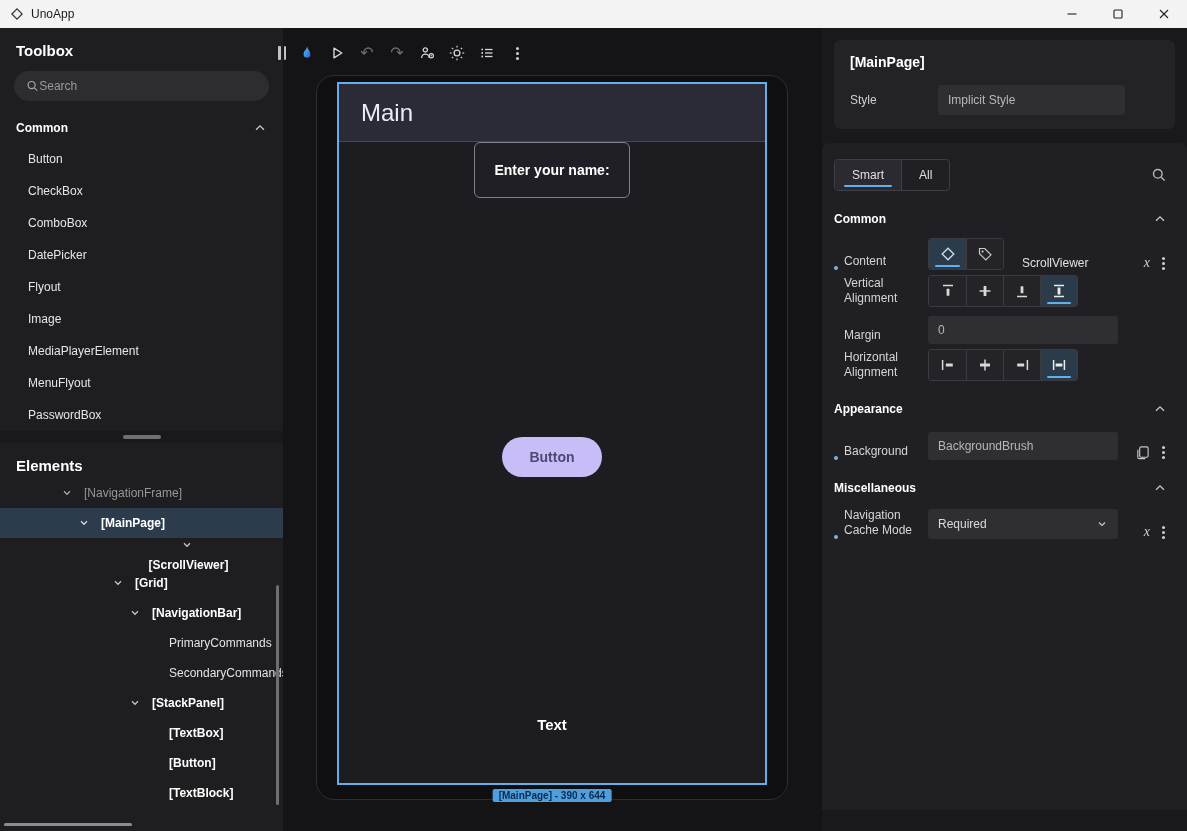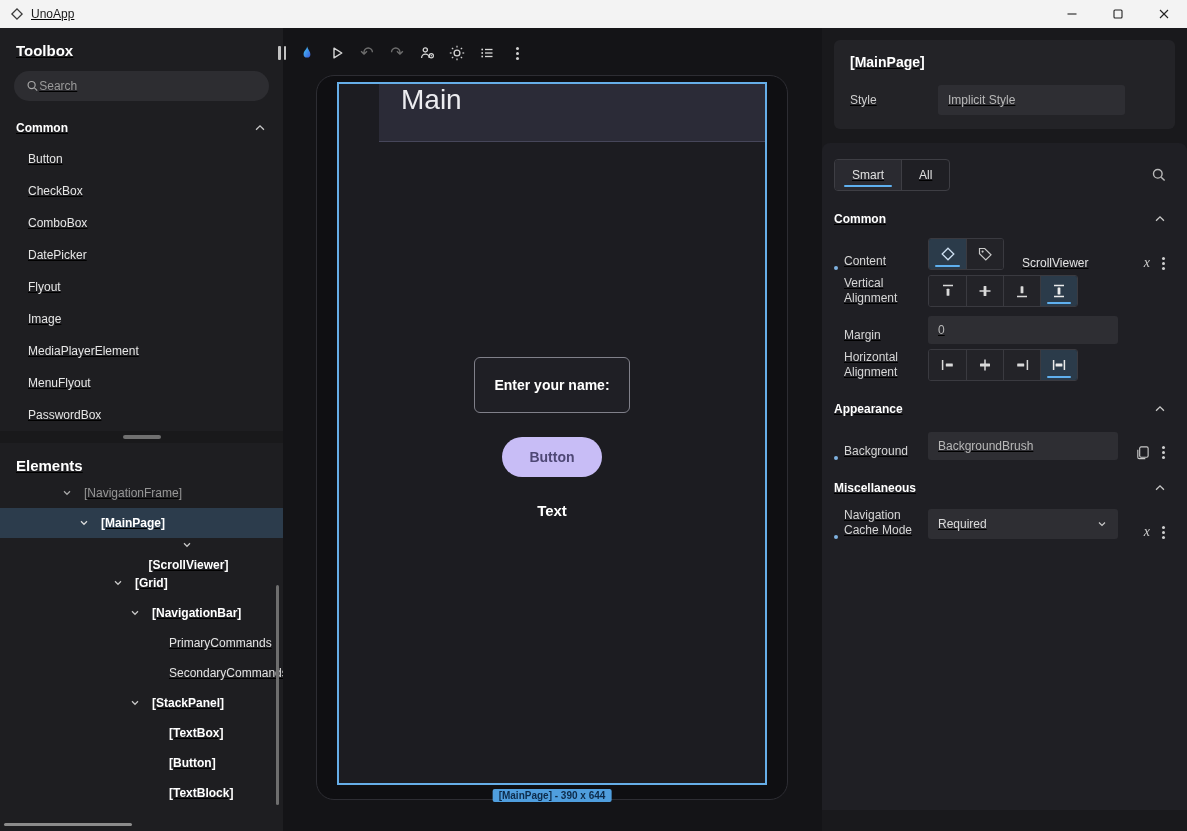--- a/index.html
+++ b/index.html
@@ -1,18 +1,18 @@
 <!DOCTYPE html>
 <html style="--accent: #5fb0ef; --selection: #66aee8; --canvas-button-bg: #c8bdf6; --canvas-button-fg: #4e4875; --badge-bg: #4f9ede;"><head>
 <meta charset="utf-8">
 <style>
   * { margin:0; padding:0; box-sizing:border-box; }
   html,body { width:1187px; height:831px; overflow:hidden; background:#141416;
     font-family:"Liberation Sans", sans-serif; }
-  .window { width:1187px; height:831px; display:flex; flex-direction:column;text-decoration:underline; }
+  .window { width:1187px; height:831px; display:flex; flex-direction:column; }
 
   
   .titlebar { height:28px; background:#f3f3f3; display:flex; align-items:center;
     padding-left:10px; font-size:12px; color:#1b1b1b; flex:0 0 28px; }
   .titlebar .logo { margin-right:7px; display:flex; }
   .titlebar .spacer { flex:1; }
   .winbtn { width:46px; height:28px; display:flex; align-items:center; justify-content:center; }
 
   
   .appbody { flex:1; display:flex; background:#141416; min-height:0; }
@@ -58,24 +58,24 @@
   .glyphbtn { font-size:16px; line-height:1; }
   .grip { display:flex; gap:3px; padding:0 4px; height:26px; align-items:center; }
   .grip i { width:2.5px; height:14px; background:#c2c2c2; border-radius:1px; }
 
   .phone { position:absolute; left:33px; top:47px; width:472px; height:725px;
     background:#0f0f12; border:1px solid #2d2d33; border-radius:18px;
     padding:6px 20px 14px; }
   .page { width:100%; height:100%; border:2px solid var(--selection,#66aee8);
     background:#1c1c21; display:flex; flex-direction:column; position:relative; }
   .page-header { height:58px; background:#2b2b37; border-bottom:1px solid #46465a;
-    display:flex; align-items:flex-start; padding-left:22px; font-size:28px;
-    color:#ececf0; font-weight:500; flex:0 0 58px;margin-left:40px; }
+    display:flex; align-items:center; padding-left:22px; font-size:24px;
+    color:#ececf0; font-weight:500; flex:0 0 58px; }
   .page-content { flex:1; display:flex; flex-direction:column; align-items:center;
-    justify-content:center; padding-bottom:50px; }
+    justify-content:space-between; padding-bottom:50px; }
   .c-textbox { width:156px; height:56px; border:1.5px solid #80808a; border-radius:6px;
     background:#1f1f25; color:#ffffff; font-size:14px; font-weight:bold;
     display:flex; align-items:center; justify-content:center; text-align:center; }
   .c-button { margin-top:24px; width:100px; height:40px; border-radius:20px;
     background:var(--canvas-button-bg,#c8bdf6); color:var(--canvas-button-fg,#4e4875);
     font-size:14px; font-weight:bold; display:flex; align-items:center; justify-content:center; }
   .c-text { margin-top:25px; font-size:15px; font-weight:bold; color:#ffffff; }
   .size-badge { position:absolute; left:269px; top:761px; transform:translateX(-50%);
     background:var(--badge-bg,#4f9ede); color:#0d2b4a; font-size:10px; font-weight:bold;
     padding:1px 6px; border-radius:2px; white-space:nowrap; z-index:4; }

